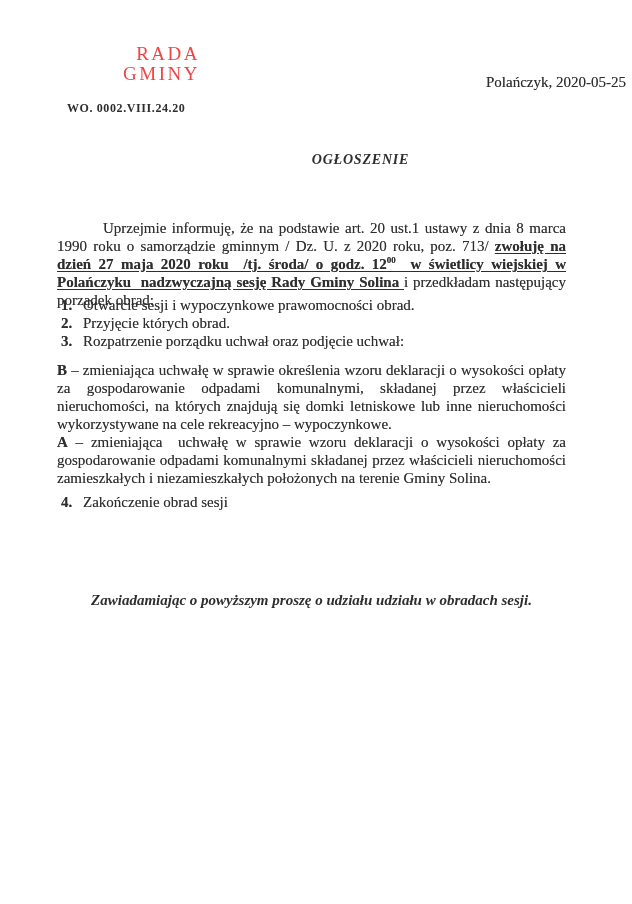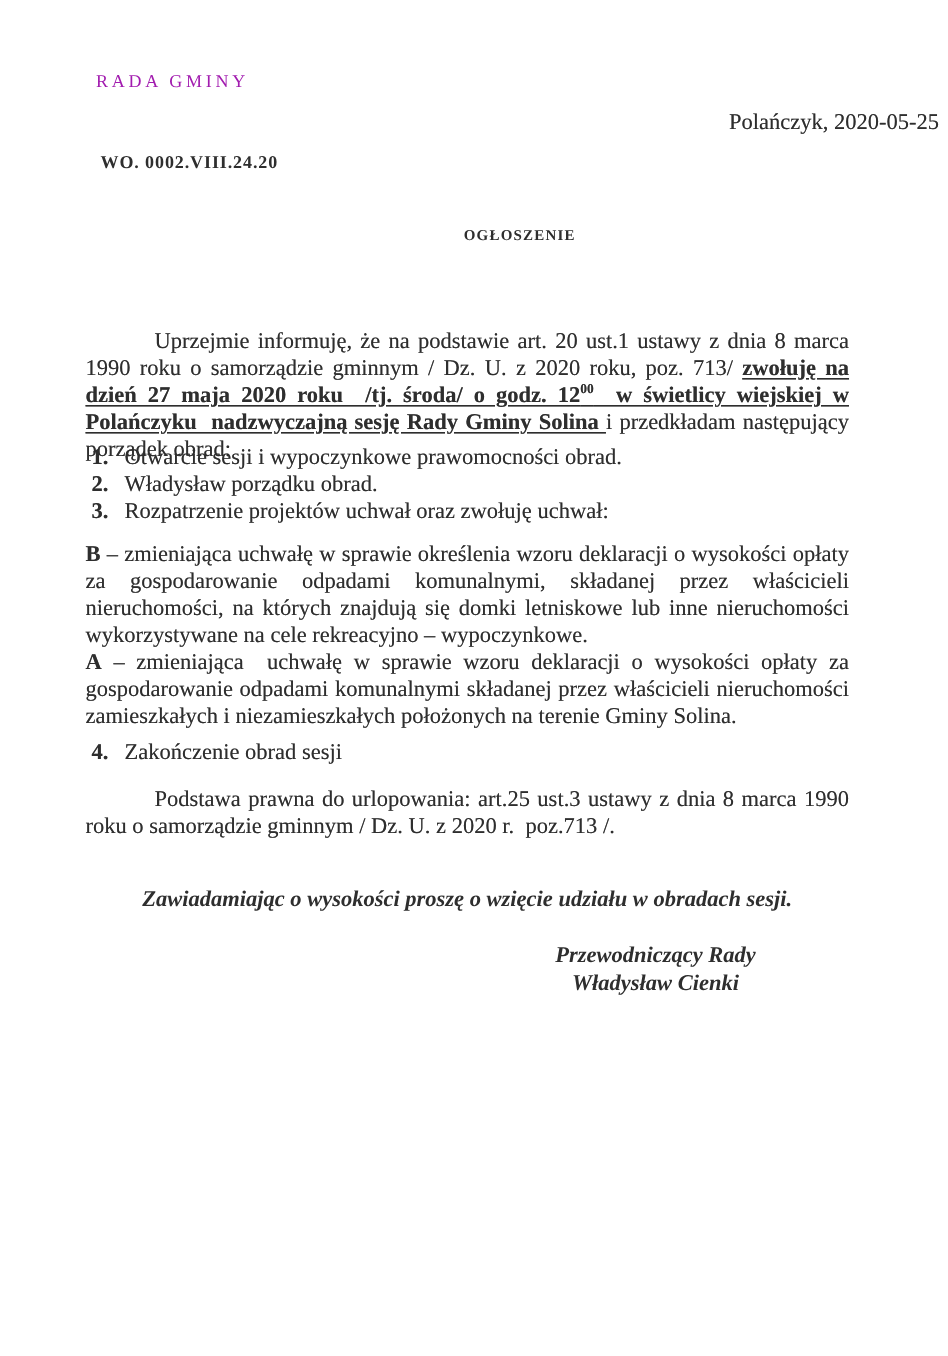--- a/index.html
+++ b/index.html
@@ -12,23 +12,23 @@
     color: #2e2e2e;
     overflow: hidden;
   }
   .page * { box-sizing: border-box; }
 
   
   .stamp {
     position: absolute;
     top: 44px; left: 64px;
     width: 136px;
-    text-align: left;
-    color: #a21caf;
-    font-size: 12px;
+    text-align: right;
+    color: #ef4444;
+    font-size: 19px;
     line-height: 20px;
     letter-spacing: 2.5px;
   }
 
   .dateline {
     position: absolute;
     top: 73px; left: 0;
     width: 582px;
     text-align: right;
     font-size: 14.5px;
@@ -38,25 +38,26 @@
   .refnum {
     position: absolute;
     top: 101px; left: 67px;
     font-weight: bold;
     font-size: 12px;
     letter-spacing: 0.6px;
   }
 
   .title {
     position: absolute;
-    top: 152px; left: 75px;
+    top: 152px; left: 89px;
     width: 543px;
     text-align: center;
     font-weight: bold;
-    font-size: 10px;
+    font-style: italic;
+    font-size: 14px;
     letter-spacing: 0.8px;
   }
 
   .bodytext {
     font-size: 15px;
     line-height: 18px;
     text-shadow: 0 0 0.3px rgba(40,40,40,0.55);
   }
 
   .intro {
@@ -147,40 +148,35 @@
 
   <p class="intro bodytext"><span>Uprzejmie informuję, że na podstawie art. 20 ust.1 ustawy z dnia 8 marca 1990 roku o samorządzie gminnym / Dz. U. z 2020 roku, poz. 713/ </span><span class="emph"><span>zwołuję na dzień 27 maja 2020 roku&nbsp; /tj. środa/ o godz. 12</span><sup>00</sup><span>&nbsp; w świetlicy wiejskiej w Polańczyku&nbsp; nadzwyczajną sesję Rady Gminy Solina </span></span><span>i przedkładam następujący porządek obrad:</span></p>
 
   <div class="agenda bodytext">
     <div class="agenda-row">
       <span class="marker">1.</span>
       <span class="atext">Otwarcie sesji i wypoczynkowe prawomocności obrad.</span>
     </div>
     <div class="agenda-row">
       <span class="marker">2.</span>
-      <span class="atext">Władysław porządku obrad.</span>
+      <span class="atext">Przyjęcie których obrad.</span>
     </div>
     <div class="agenda-row">
       <span class="marker">3.</span>
-      <span class="atext">Rozpatrzenie projektów uchwał oraz zwołuję uchwał:</span>
+      <span class="atext">Rozpatrzenie porządku uchwał oraz podjęcie uchwał:</span>
     </div>
   </div>
 
   <div class="resolutions bodytext">
     <p class="res"><span class="res-marker">B</span><span> – zmieniająca uchwałę w sprawie określenia wzoru deklaracji o wysokości opłaty za gospodarowanie odpadami komunalnymi, składanej przez właścicieli nieruchomości, na których znajdują się domki letniskowe lub inne nieruchomości wykorzystywane na cele rekreacyjno – wypoczynkowe.</span></p>
     <p class="res"><span class="res-marker">A</span><span> – zmieniająca&nbsp; uchwałę w sprawie wzoru deklaracji o wysokości opłaty za gospodarowanie odpadami komunalnymi składanej przez właścicieli nieruchomości zamieszkałych i niezamieszkałych położonych na terenie Gminy Solina.</span></p>
   </div>
 
   <div class="agenda-row item4 bodytext">
     <span class="marker">4.</span>
     <span class="atext">Zakończenie obrad sesji</span>
   </div>
 
-  <p class="legal bodytext">Podstawa prawna do urlopowania: art.25 ust.3 ustawy z dnia 8 marca 1990 roku o samorządzie gminnym / Dz. U. z 2020 r.&nbsp; poz.713 /.</p>
 
-  <div class="closing">Zawiadamiając o wysokości proszę o wzięcie udziału w obradach sesji.</div>
+  <div class="closing">Zawiadamiając o powyższym proszę o udziału udziału w obradach sesji.</div>
 
-  <div class="signature">
-    <div>Przewodniczący Rady</div>
-    <div>Władysław Cienki</div>
-  </div>
 
 </div>
 
 </body></html>

